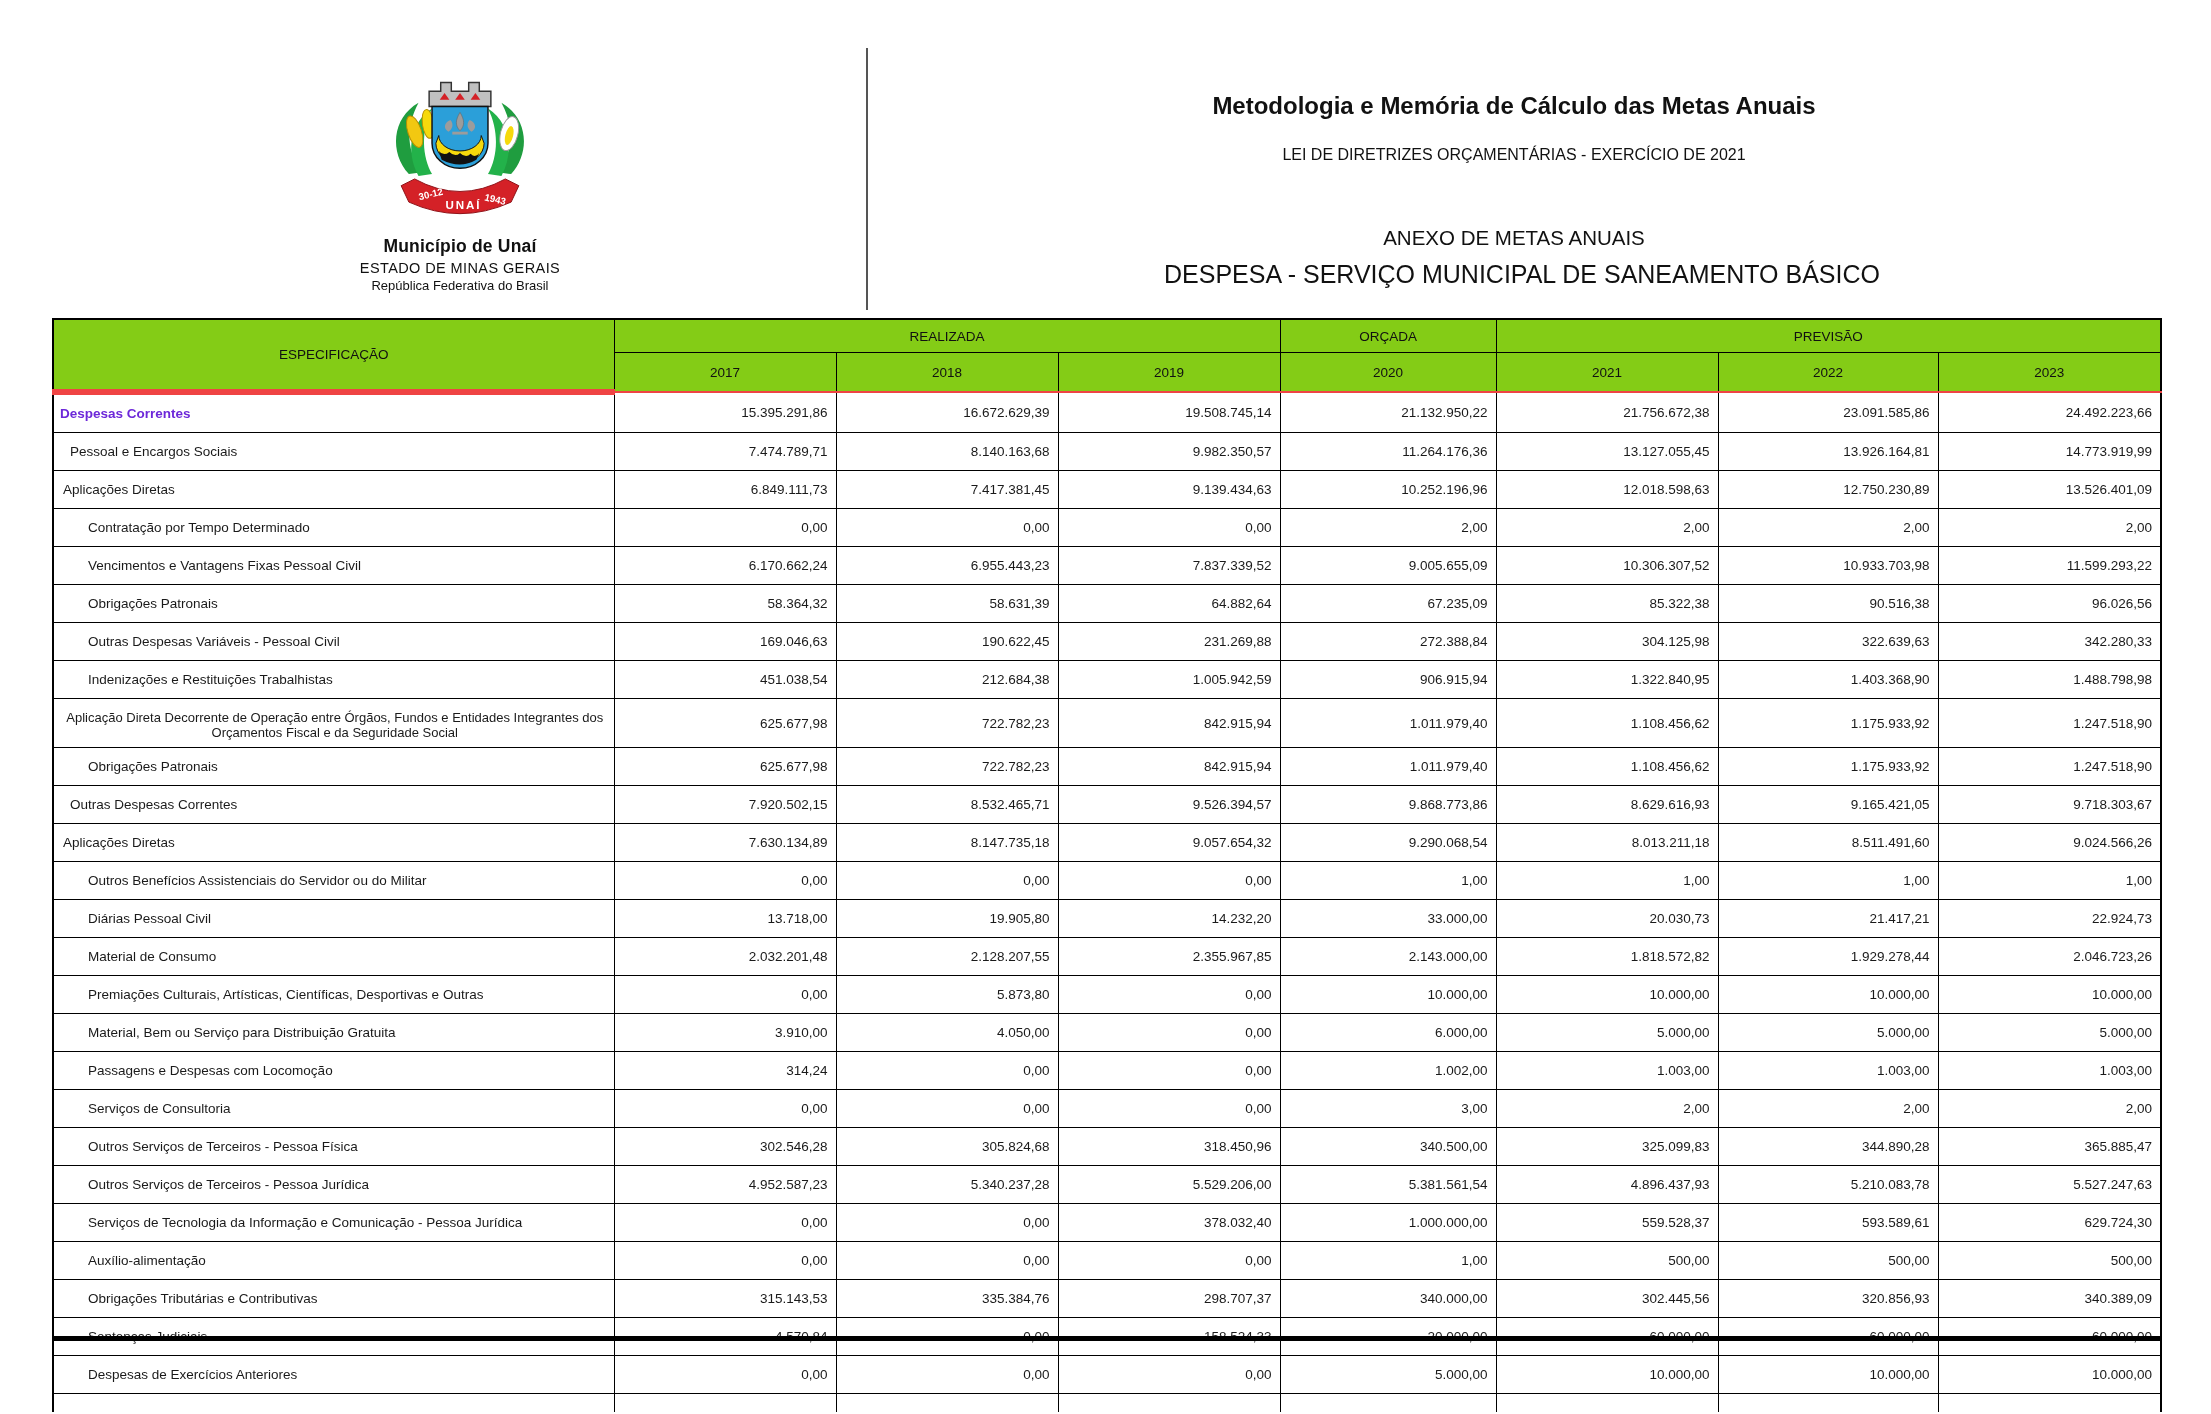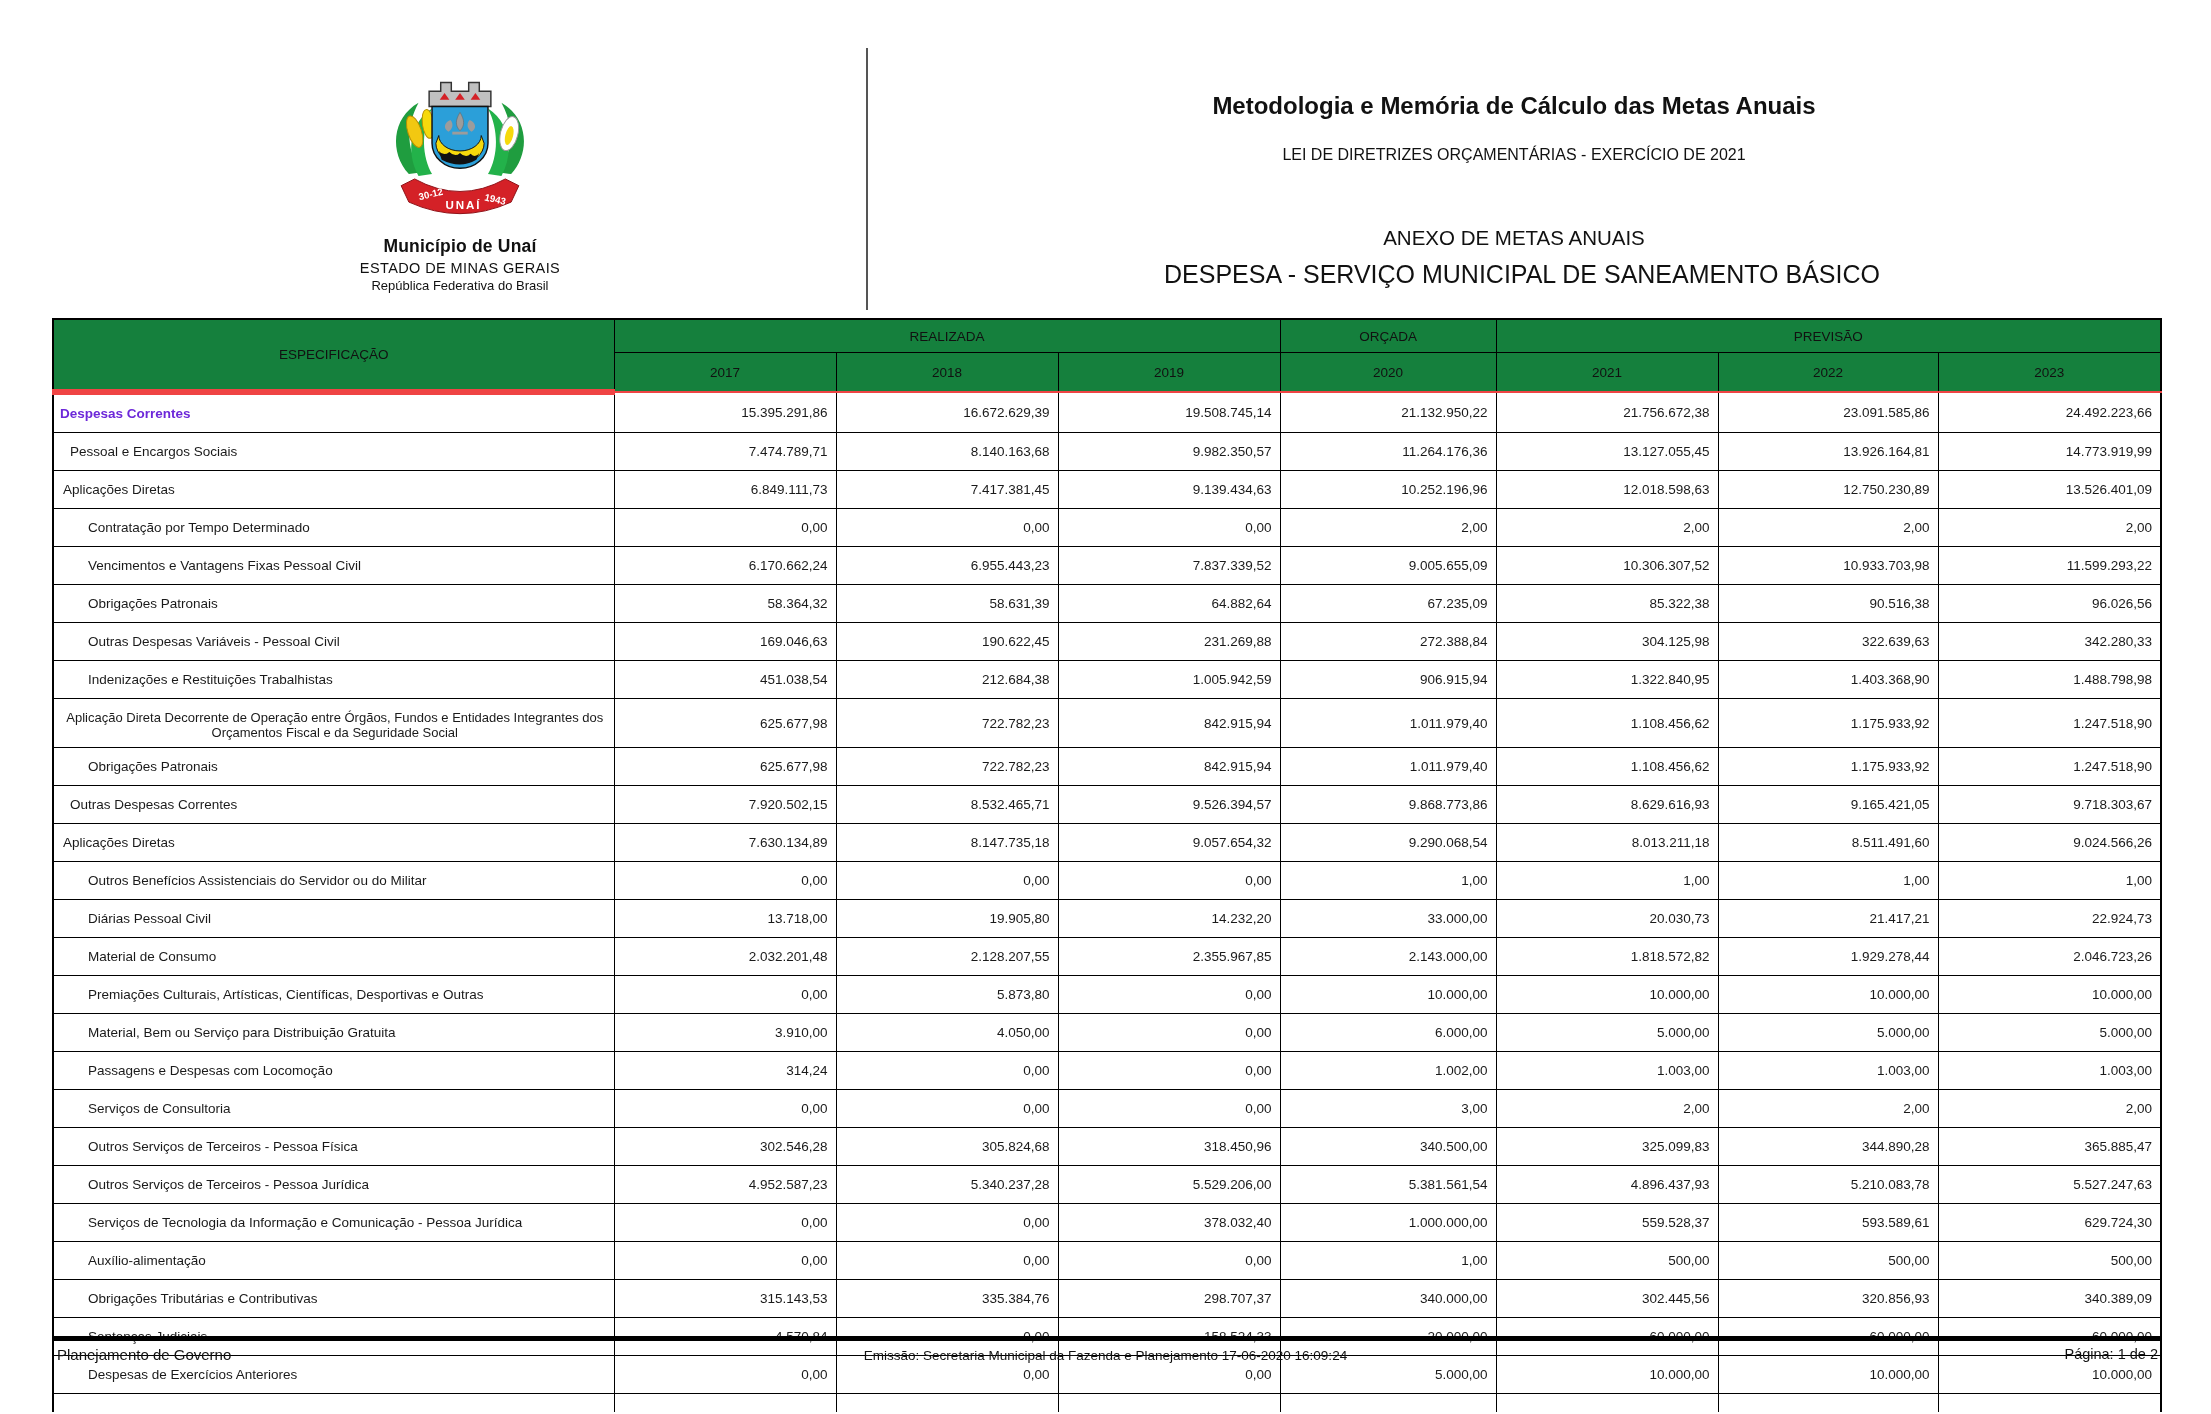--- a/index.html
+++ b/index.html
@@ -16,21 +16,21 @@
   .titles{position:absolute;left:868px;top:0;width:1292px;text-align:center;}
   .t-main{position:absolute;top:92px;width:100%;font-size:24px;font-weight:bold;}
   .t-sub{position:absolute;top:146px;width:100%;font-size:16px;}
   .t-annex{position:absolute;top:226px;width:100%;font-size:20.5px;}
   .t-doc{position:absolute;top:260px;width:100%;font-size:25px;padding-left:8px;}
   
   .tbl-wrap{position:absolute;left:52px;top:318px;width:2108px;}
   table{border-collapse:collapse;table-layout:fixed;width:2108px;
         border-left:2px solid #000;border-right:2px solid #000;border-top:2px solid #000;}
   th,td{border:1px solid #000;font-size:13.5px;overflow:hidden;}
-  thead th{background:#15803d;font-weight:normal;text-align:center;vertical-align:middle;}
+  thead th{background:#84cc16;font-weight:normal;text-align:center;vertical-align:middle;}
   thead tr.gr th{height:30px;}
   thead tr.yr th{height:36px;border-bottom:2px solid #ef4444;}
   th.spec{border-bottom:6px solid #ef4444;}
   tbody td{height:35px;vertical-align:middle;background:#fff;color:#1a1a1a;}
   td.lbl{text-align:left;line-height:15px;padding-right:6px;}
   td.lvl0{padding-left:6px;}  td.lvl1{padding-left:16px;}
   td.lvl2{padding-left:9px;} td.lvl3{padding-left:34px;}
   td.b{font-weight:bold;color:#6d28d9;}
   td.ctr{text-align:center;padding:8px 8px 5px 10px;font-size:13px;}
   td.num{text-align:right;padding-right:8px;}
@@ -392,19 +392,14 @@
             <td></td>
             <td></td>
             <td></td>
             <td></td>
           </tr>
         </tbody>
     </table>
   </div>
 
   <div class="footer-rule"></div>
-  <div class="footer">
-    <span class="f-left">Planejamento de Governo</span>
-    <span class="f-center">Emissão: Secretaria Municipal da Fazenda e Planejamento 17-06-2020 16:09:24</span>
-    <span class="f-right">Página: 1 de 2</span>
-  </div>
 
 </div>
 
 </body></html>

